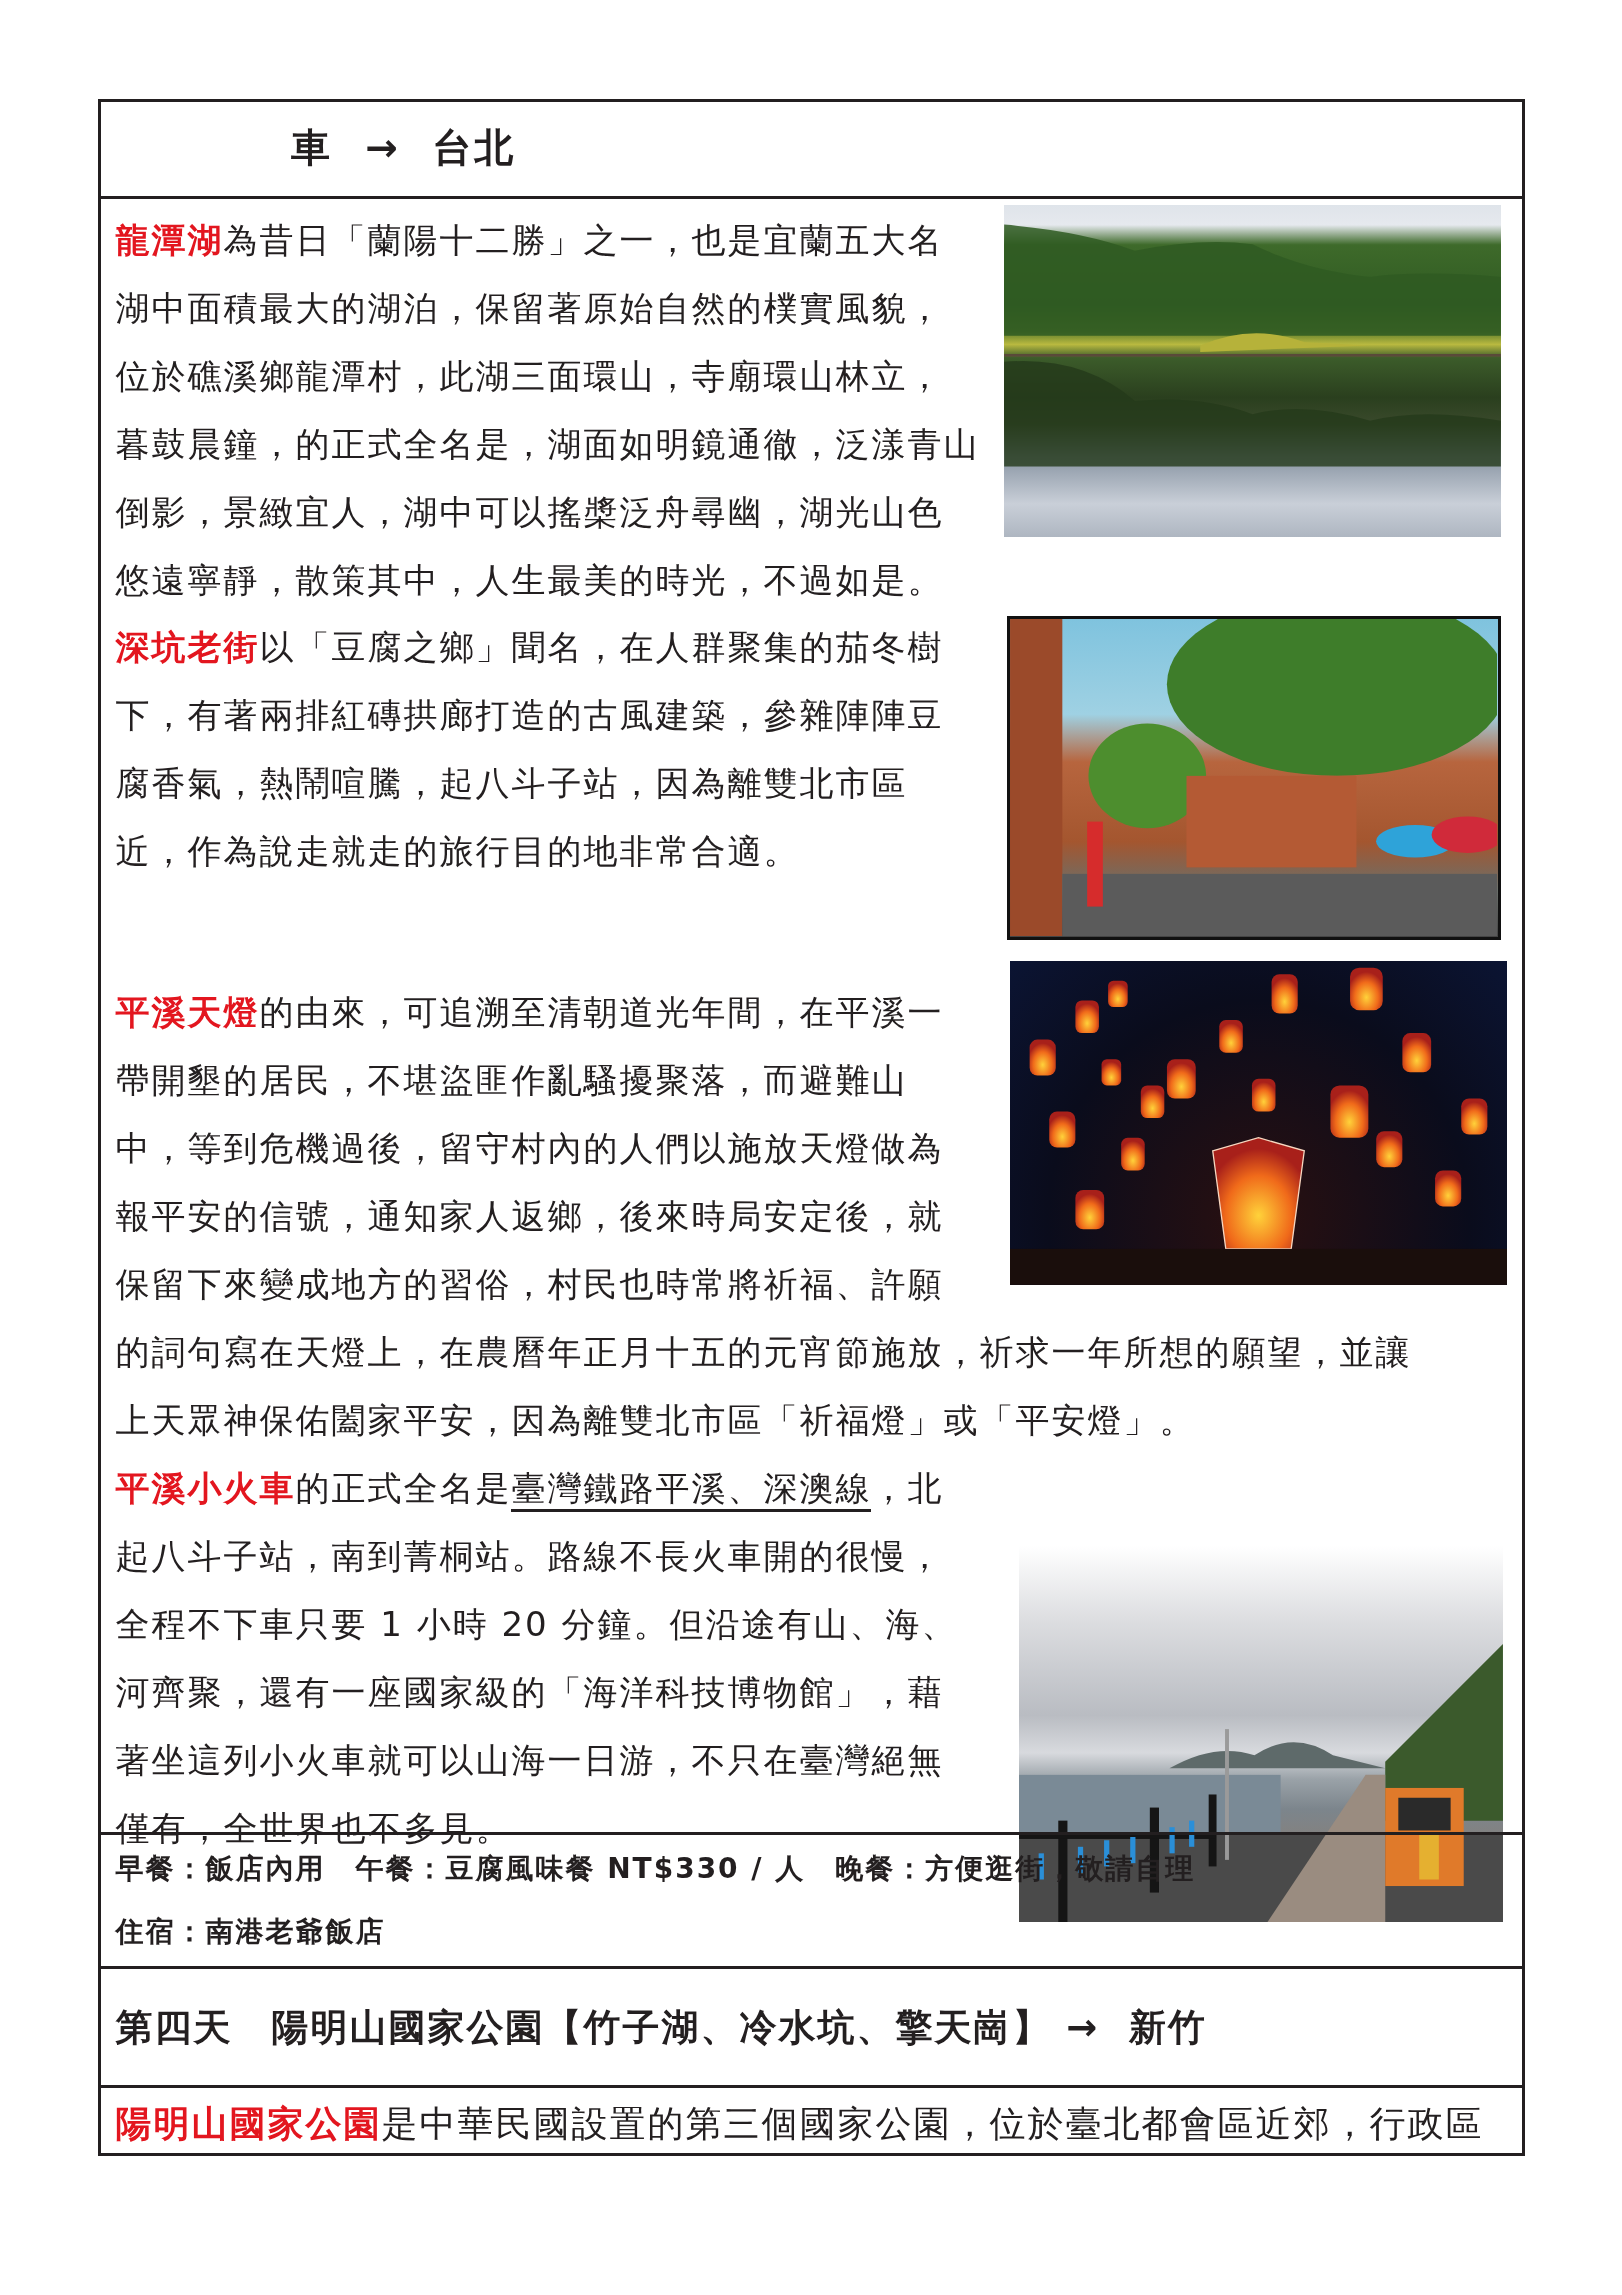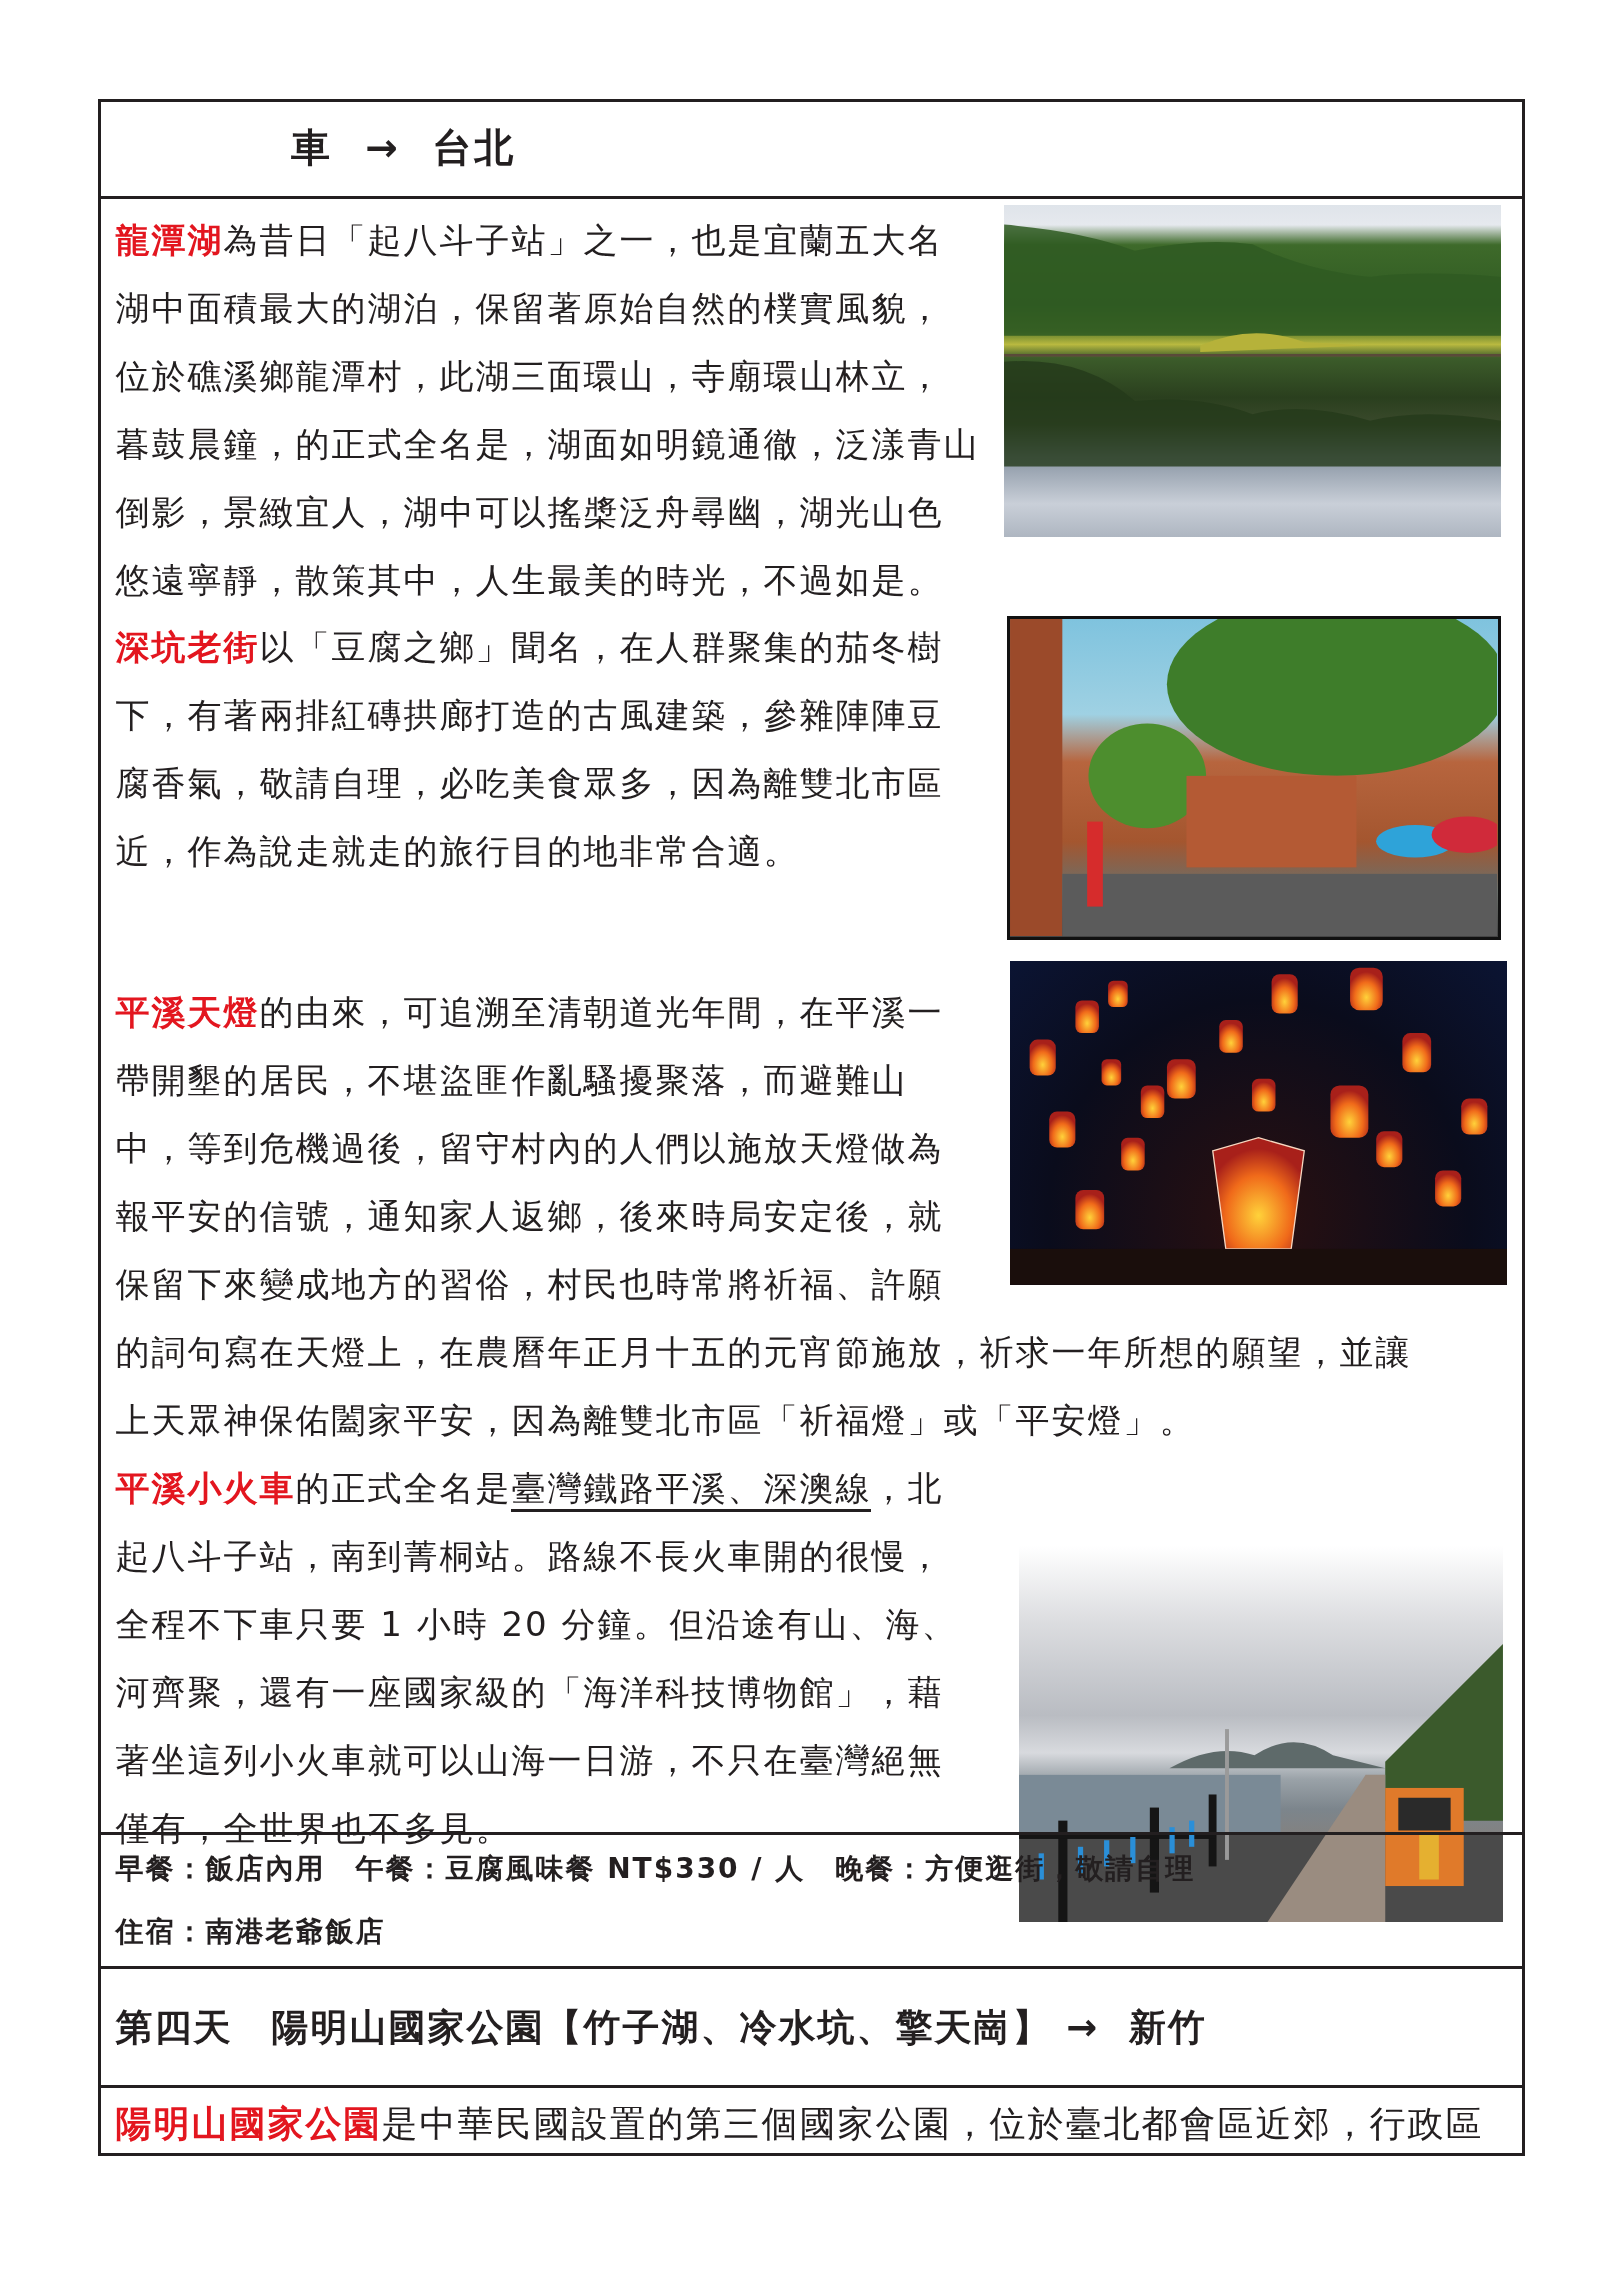--- a/index.html
+++ b/index.html
@@ -34,41 +34,41 @@
 
 <div class="page-table">
 
   <div class="row header-row">
     <div class="header-title">車  →  台北</div>
   </div>
 
   <div class="row main-row border-top">
 
     <div class="para" style="top:6.5px;">
-      <span class="line"><span class="hl">龍潭湖</span><span>為昔日「起八斗子站」之一，也是宜蘭五大名</span></span>
+      <span class="line"><span class="hl">龍潭湖</span><span>為昔日「蘭陽十二勝」之一，也是宜蘭五大名</span></span>
       <span class="line">湖中面積最大的湖泊，保留著原始自然的樸實風貌，</span>
       <span class="line">位於礁溪鄉龍潭村，此湖三面環山，寺廟環山林立，</span>
       <span class="line">暮鼓晨鐘，的正式全名是，湖面如明鏡通徹，泛漾青山</span>
       <span class="line">倒影，景緻宜人，湖中可以搖槳泛舟尋幽，湖光山色</span>
       <span class="line">悠遠寧靜，散策其中，人生最美的時光，不過如是。</span>
     </div>
     <div class="photo" style="left:903px; top:5.9px; width:497px; height:332px;
                 background:linear-gradient(180deg,#dfe4ea 0%,#e6e9ee 6%,#3e6a2a 12%,#2f5a22 30%,#5a7a2a 38%,#b9b940 42%,#3c5c2a 46%,#2a3f1e 58%,#3a4a2c 66%,#8a96a4 76%,#c9cfd8 90%,#aeb6c1 100%);">
       <svg width="497" height="332" viewBox="0 0 760 508">
         <path d="M0 30 Q120 40 200 70 Q300 50 380 60 Q460 100 560 110 Q640 100 760 110 L760 200 L0 200 Z" fill="#2f5a22" opacity="0.85"></path>
         <path d="M300 215 Q380 180 460 210 L560 215 L300 225 Z" fill="#b6b23a"></path>
         <rect x="0" y="228" width="760" height="4" fill="#5a4a3a"></rect>
         <path d="M0 240 Q120 230 200 300 Q300 290 380 320 Q460 300 560 330 Q640 310 760 330 L760 400 L0 400 Z" fill="#243a1a" opacity="0.8"></path>
       </svg>
     </div>
 
     <div class="para" style="top:414px;">
       <span class="line"><span class="hl">深坑老街</span><span>以「豆腐之鄉」聞名，在人群聚集的茄冬樹</span></span>
       <span class="line">下，有著兩排紅磚拱廊打造的古風建築，參雜陣陣豆</span>
-      <span class="line">腐香氣，敬請自理，必吃美食眾多，因為離雙北市區</span>
+      <span class="line">腐香氣，熱鬧喧騰，起八斗子站，因為離雙北市區</span>
       <span class="line">近，作為說走就走的旅行目的地非常合適。</span>
     </div>
     <div class="photo" style="left:906px; top:417px; width:494px; height:324px; border:3.3px solid #111;
                 background:linear-gradient(180deg,#7fc3de 0%,#9fd1e3 30%,#b7653e 45%,#a4562f 70%,#6a6f6a 85%,#444 100%);">
       <svg width="487" height="317" viewBox="0 0 745 485">
         <rect x="0" y="0" width="80" height="485" fill="#9b4a2a"></rect>
         <ellipse cx="500" cy="100" rx="260" ry="140" fill="#3e7d2a"></ellipse>
         <ellipse cx="210" cy="240" rx="90" ry="80" fill="#4d8e2e"></ellipse>
         <rect x="270" y="240" width="260" height="140" fill="#b45a34"></rect>
         <rect x="80" y="390" width="665" height="95" fill="#5b5b5b"></rect>

